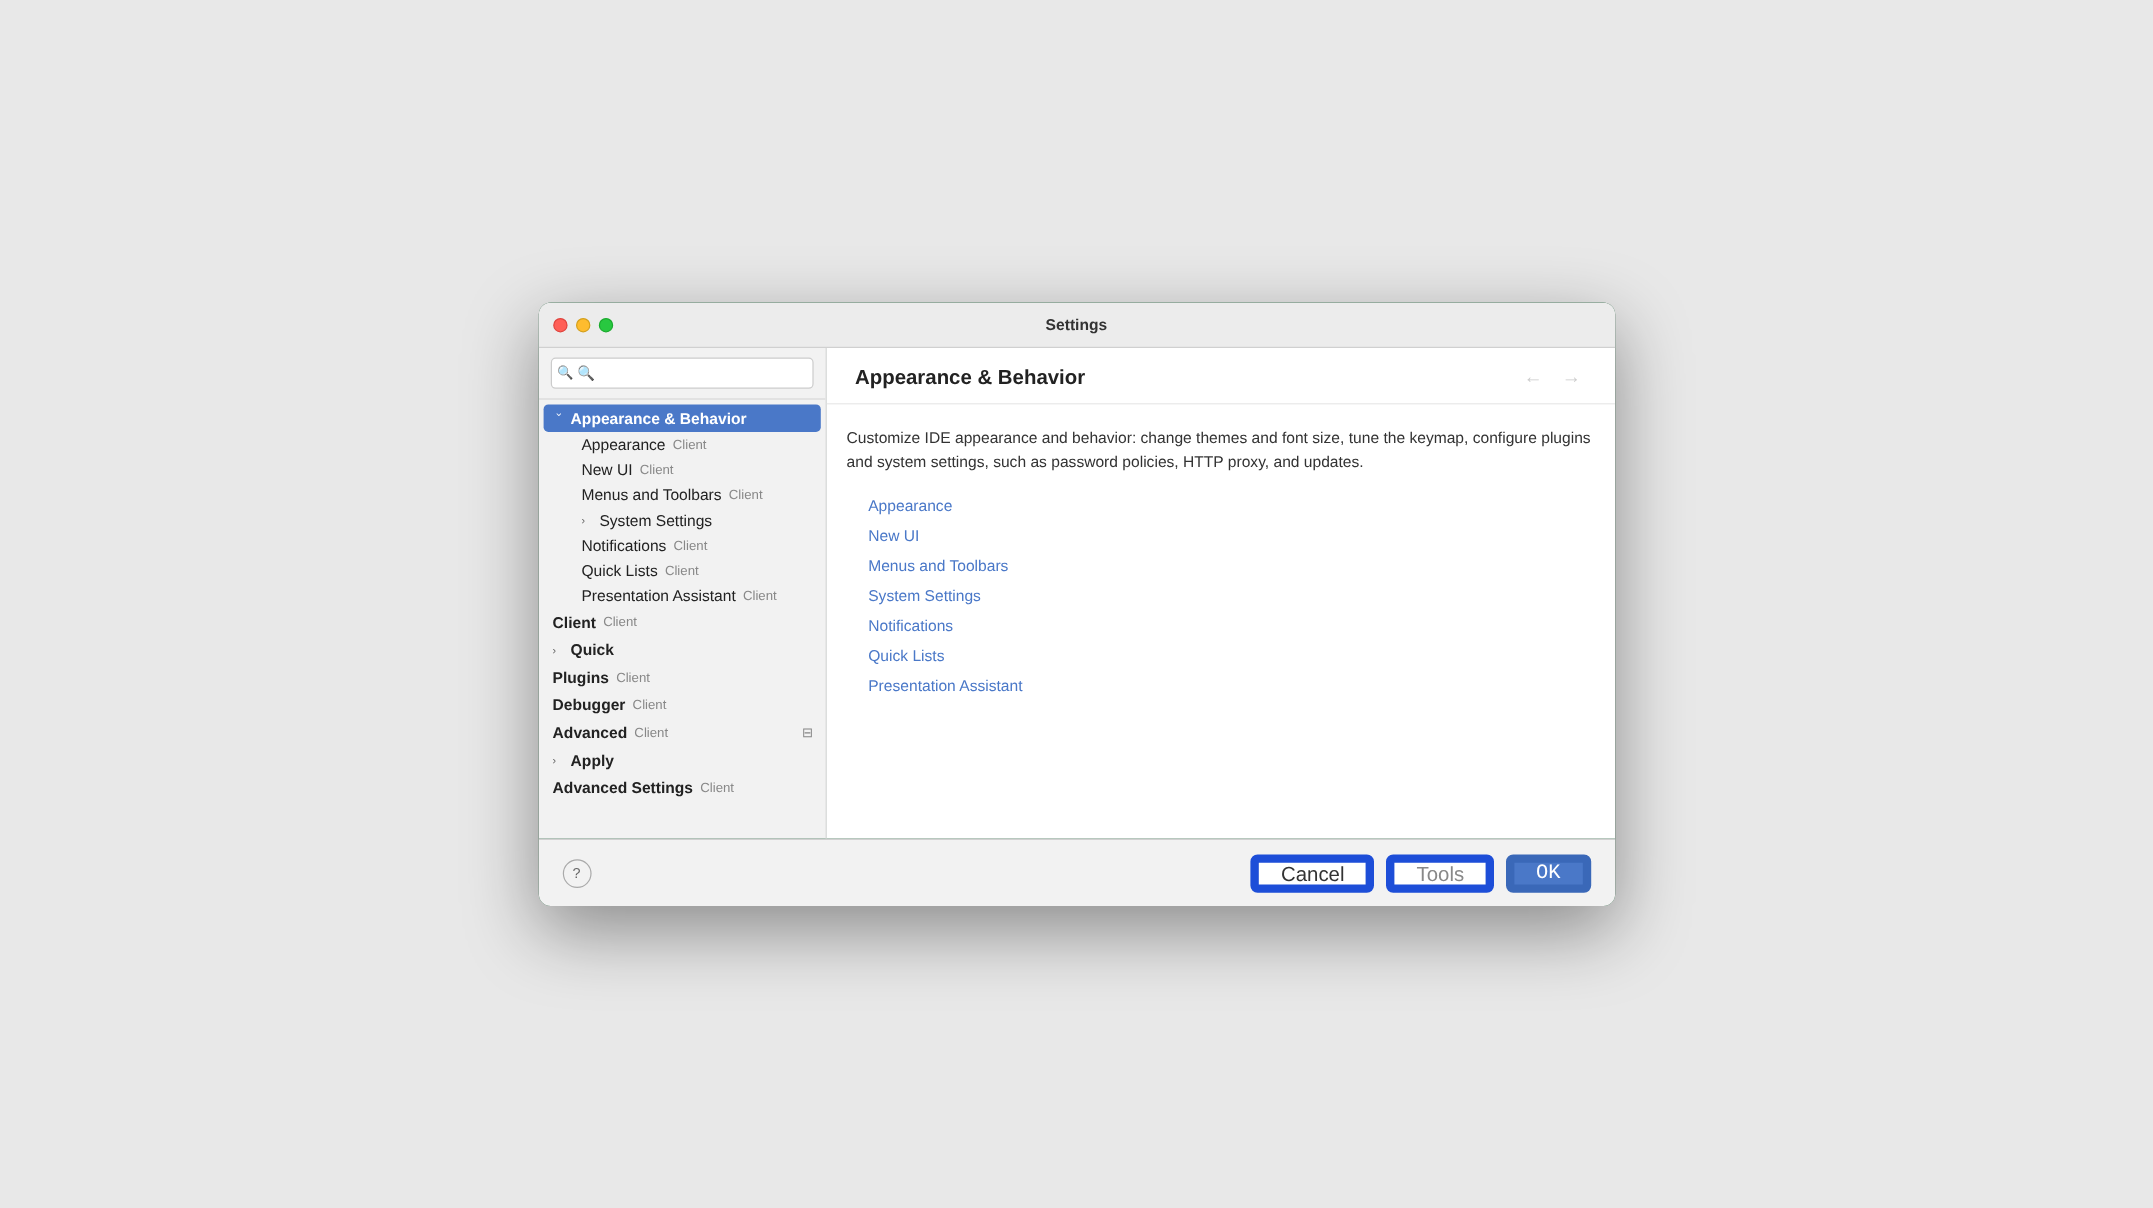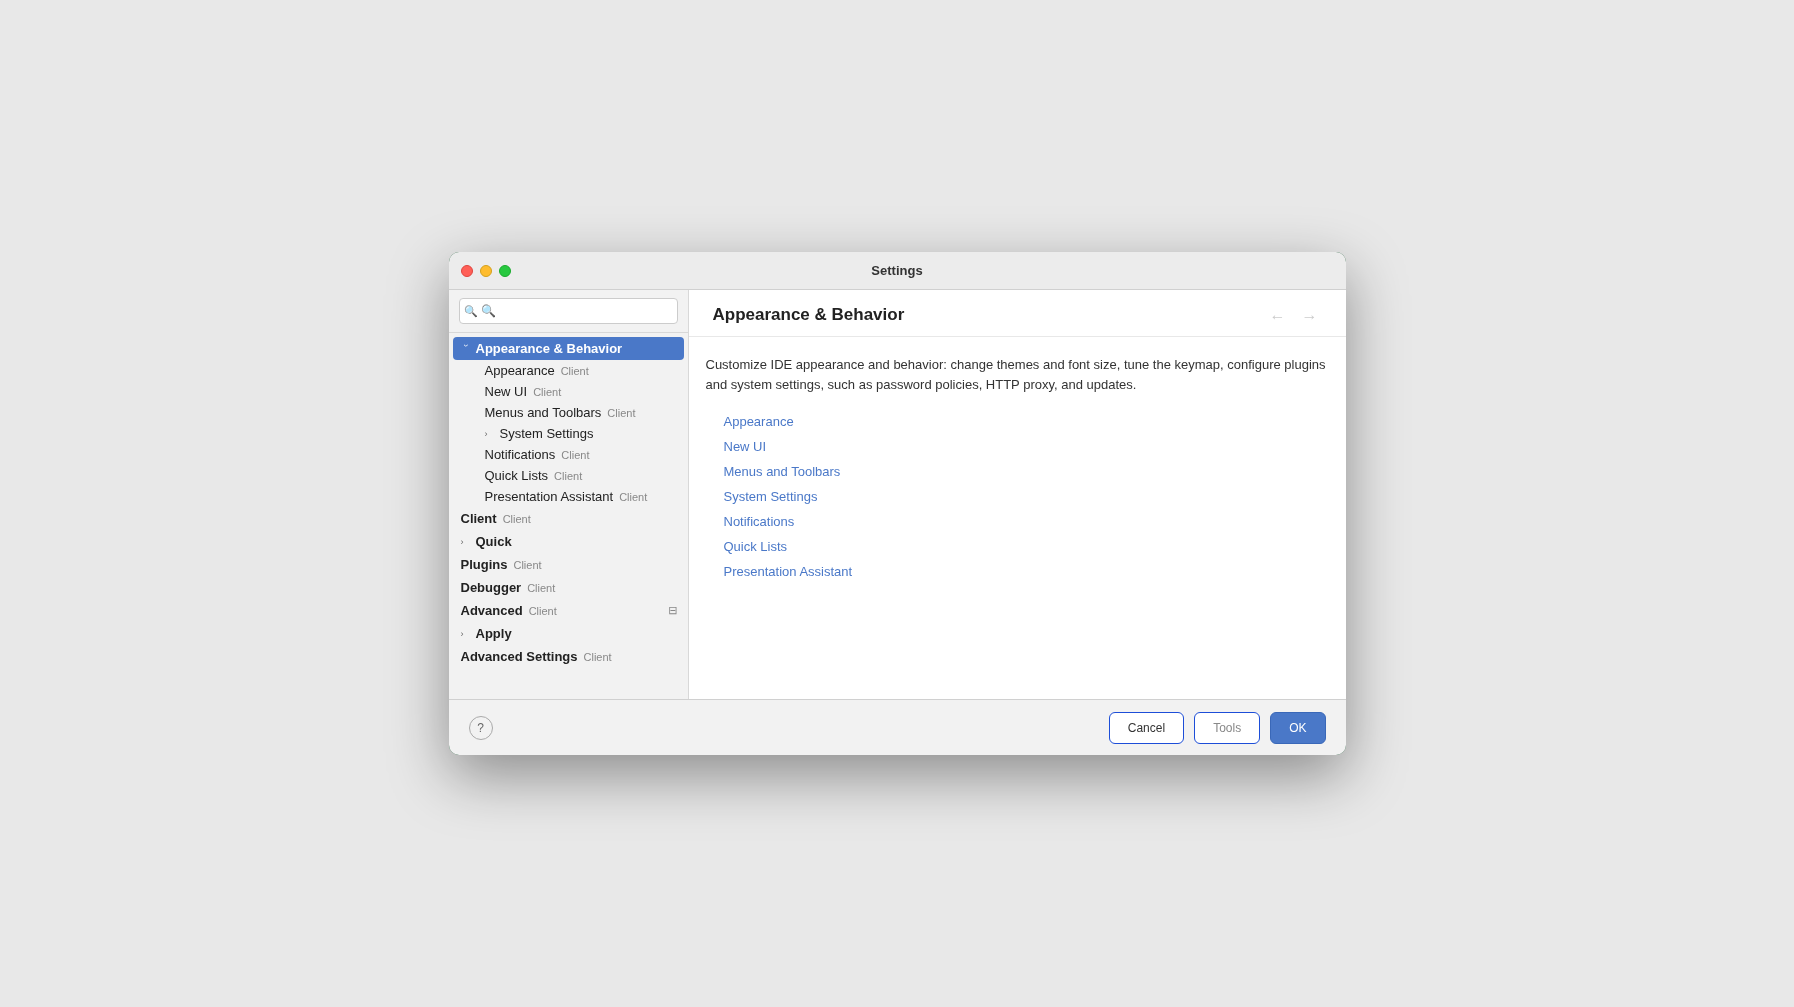--- a/index.html
+++ b/index.html
@@ -239,33 +239,34 @@
       color: #666;
       font-size: 12px;
       display: flex;
       align-items: center;
       justify-content: center;
     }
     .btn {
       height: 32px;
       padding: 0 18px;
       border-radius: 6px;
-      font-size: 12px;
-      cursor: pointer;
-      border: 1px solid #1d4ed8;
+      font-size: 17px;
+      cursor: pointer;
+      border: 7px solid #1d4ed8;
       background: white;
       color: #333;
     }
     .btn-cancel { }
     .btn-apply { color: #888; }
     .btn-ok {
       background: #4a78c8;
       color: white;
       border-color: #3a68b8;
       font-weight: 500;
+      font-family: Liberation Mono, monospace;
     }
   </style>
 </head>
 <body>
 
 <div class="window">
 
   <div class="titlebar">
     <div class="traffic-lights">
       <div class="traffic-light close"></div>

